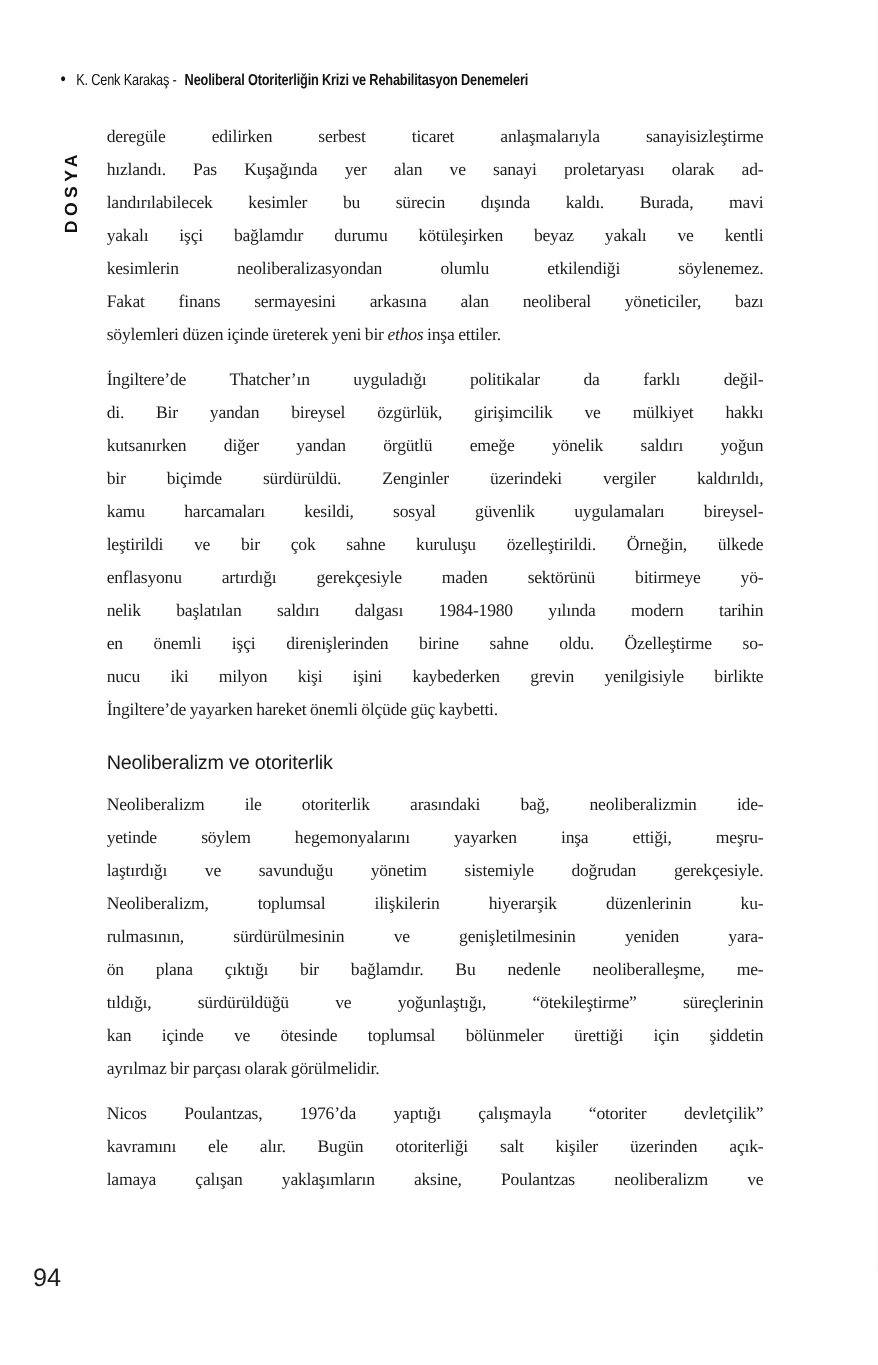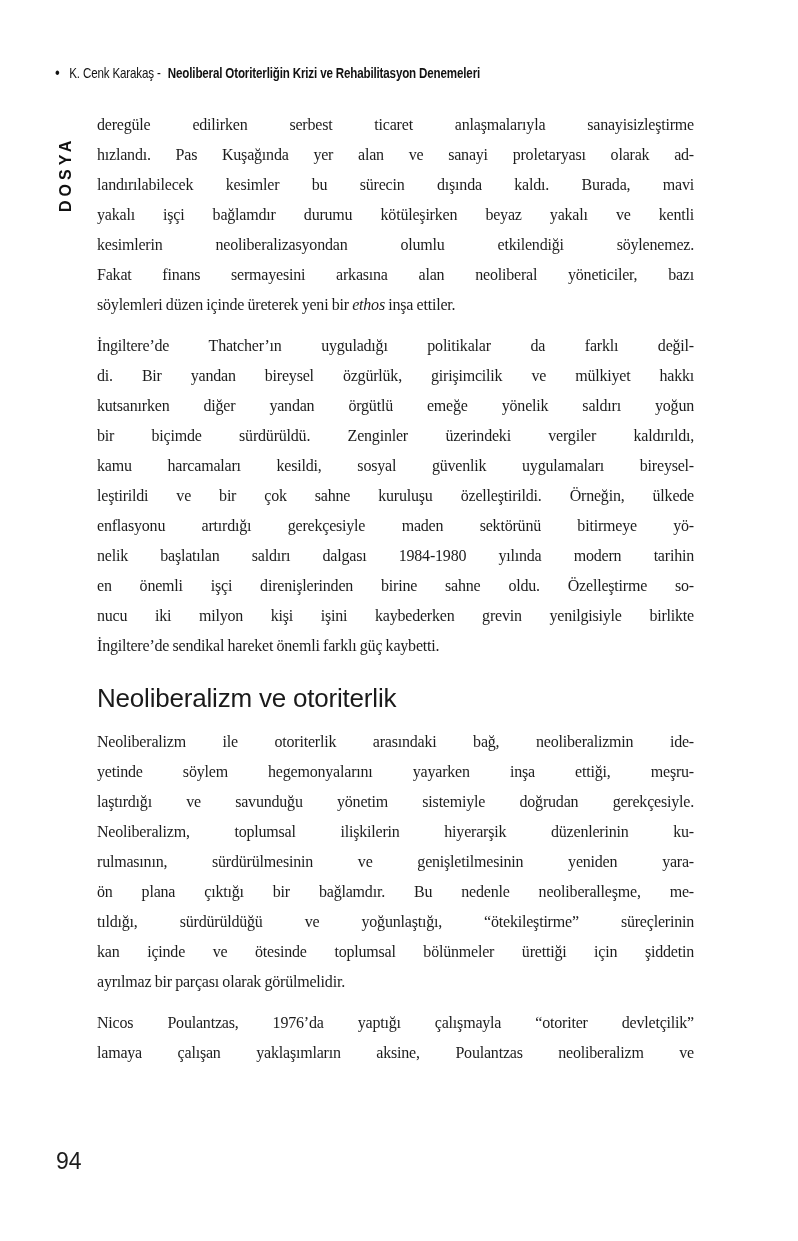--- a/index.html
+++ b/index.html
@@ -64,30 +64,30 @@
     text-align: justify;
     text-align-last: justify;
     color: #1c1c1c;
   }
   .line.last { text-align-last: left; }
   .line i { font-style: italic; }
 
   .section-heading {
     font-family: "Liberation Sans", sans-serif;
     font-weight: 500;
-    font-size: 26px;
+    font-size: 18px;
     letter-spacing: -0.2px;
     color: #1a1a1a;
     margin: 22px 0 13px 0;
   }
 
   
   .page-number {
     position: absolute;
-    left: 56px;
+    left: 30px;
     top: 1148px;
     font-family: "Liberation Sans", sans-serif;
     font-weight: 500;
     font-size: 23px;
     color: #1d1d1d;
   }
 </style>
 </head>
 <body>
 
@@ -117,35 +117,36 @@
         <div class="line">İngiltere’de Thatcher’ın uyguladığı politikalar da farklı değil-</div>
         <div class="line">di. Bir yandan bireysel özgürlük, girişimcilik ve mülkiyet hakkı</div>
         <div class="line">kutsanırken diğer yandan örgütlü emeğe yönelik saldırı yoğun</div>
         <div class="line">bir biçimde sürdürüldü. Zenginler üzerindeki vergiler kaldırıldı,</div>
         <div class="line">kamu harcamaları kesildi, sosyal güvenlik uygulamaları bireysel-</div>
         <div class="line">leştirildi ve bir çok sahne kuruluşu özelleştirildi. Örneğin, ülkede</div>
         <div class="line">enflasyonu artırdığı gerekçesiyle maden sektörünü bitirmeye yö-</div>
         <div class="line">nelik başlatılan saldırı dalgası 1984-1980 yılında modern tarihin</div>
         <div class="line">en önemli işçi direnişlerinden birine sahne oldu. Özelleştirme so-</div>
         <div class="line">nucu iki milyon kişi işini kaybederken grevin yenilgisiyle birlikte</div>
-        <div class="line last">İngiltere’de sendikal hareket önemli farklı güç kaybetti.</div>
+        <div class="line last">İngiltere’de yayarken hareket önemli ölçüde güç kaybetti.</div>
       </div>
       <h2 class="section-heading">Neoliberalizm ve otoriterlik</h2>
       <div class="para">
         <div class="line">Neoliberalizm ile otoriterlik arasındaki bağ, neoliberalizmin ide-</div>
         <div class="line">yetinde söylem hegemonyalarını yayarken inşa ettiği, meşru-</div>
         <div class="line">laştırdığı ve savunduğu yönetim sistemiyle doğrudan gerekçesiyle.</div>
         <div class="line">Neoliberalizm, toplumsal ilişkilerin hiyerarşik düzenlerinin ku-</div>
         <div class="line">rulmasının, sürdürülmesinin ve genişletilmesinin yeniden yara-</div>
         <div class="line">ön plana çıktığı bir bağlamdır. Bu nedenle neoliberalleşme, me-</div>
         <div class="line">tıldığı, sürdürüldüğü ve yoğunlaştığı, “ötekileştirme” süreçlerinin</div>
         <div class="line">kan içinde ve ötesinde toplumsal bölünmeler ürettiği için şiddetin</div>
         <div class="line last">ayrılmaz bir parçası olarak görülmelidir.</div>
       </div>
       <div class="para">
         <div class="line">Nicos Poulantzas, 1976’da yaptığı çalışmayla “otoriter devletçilik”</div>
+        <div class="line">kavramını ele alır. Bugün otoriterliği salt kişiler üzerinden açık-</div>
         <div class="line">lamaya çalışan yaklaşımların aksine, Poulantzas neoliberalizm ve</div>
       </div>
     </main>
 
   <div class="page-number">94</div>
 
 </div>
 
 </body></html>

